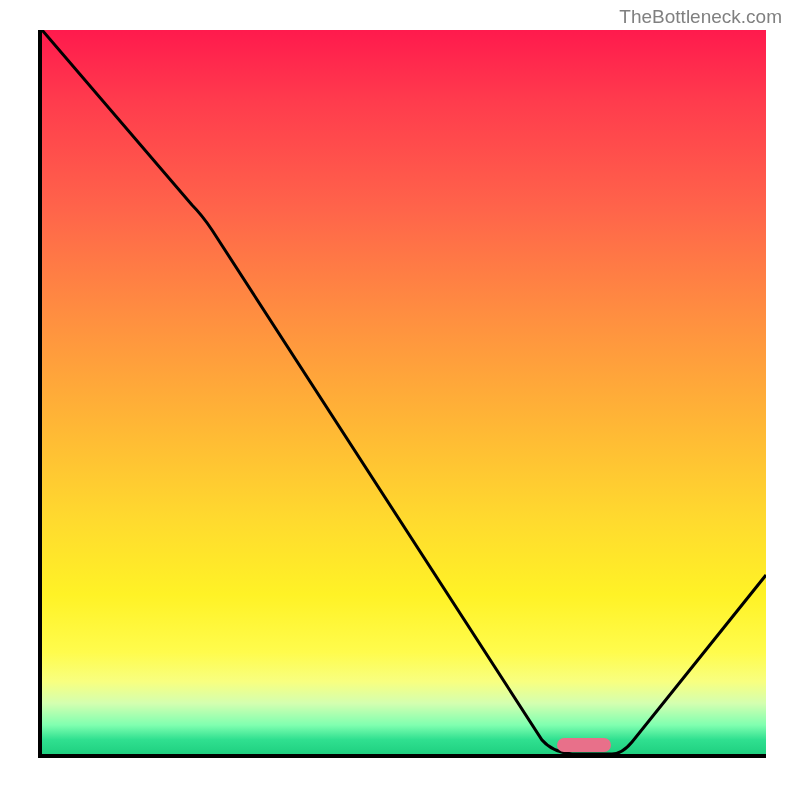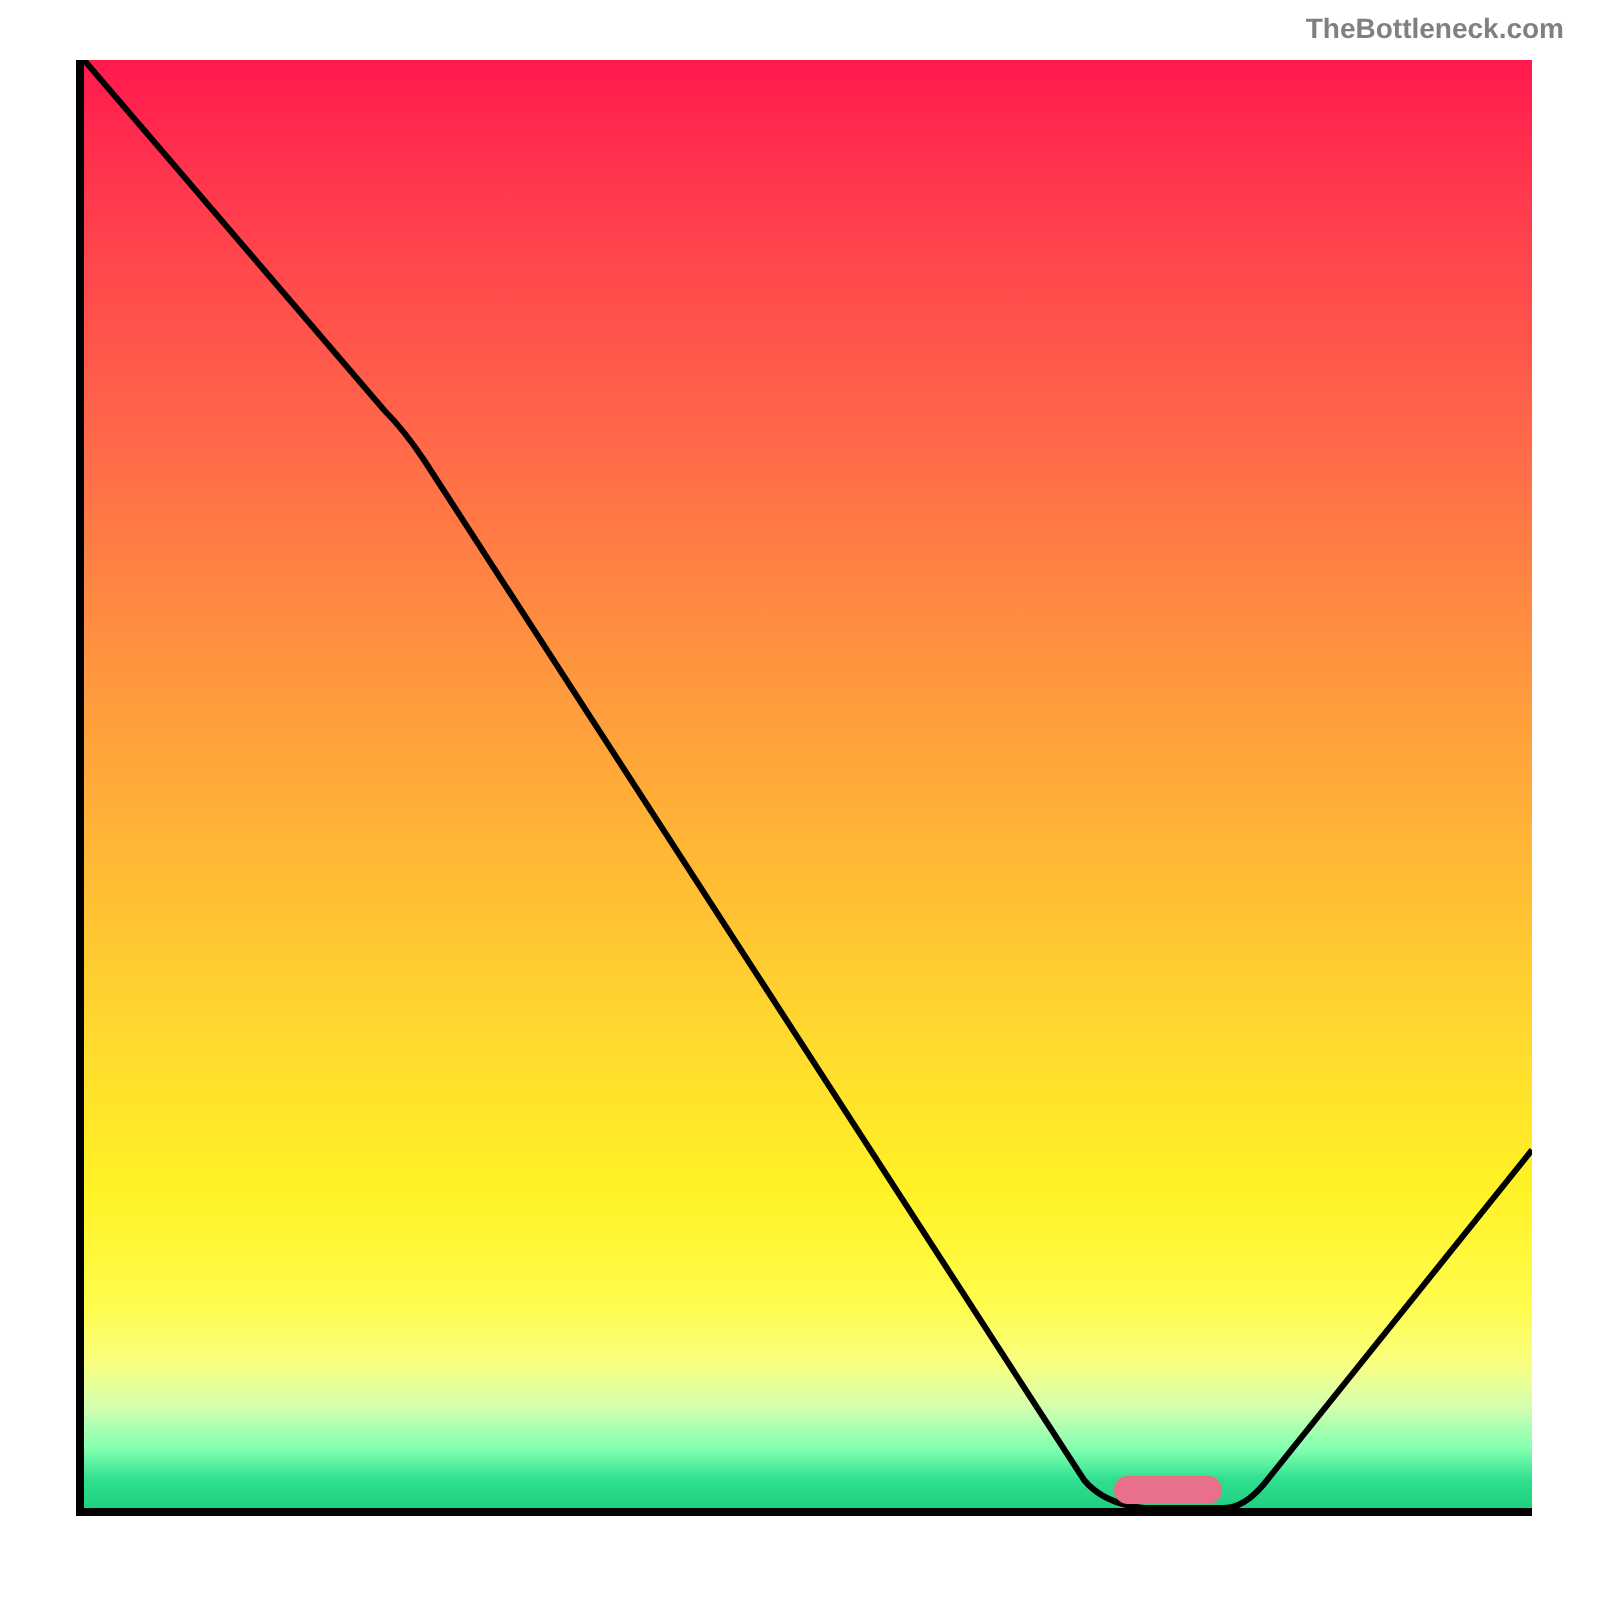--- a/index.html
+++ b/index.html
@@ -14,22 +14,22 @@
     width: 800px;
     height: 800px;
     position: relative;
     background: white;
   }
   .watermark {
     position: absolute;
     top: 6px;
     right: 18px;
     color: #808080;
-    font-size: 14px;
-    font-weight: bold;
+    font-size: 19px;
+    font-weight: normal;
     z-index: 10;
   }
   .plot-area {
     position: absolute;
     left: 38px;
     top: 30px;
     width: 724px;
     height: 724px;
     border-left: 4px solid black;
     border-bottom: 4px solid black;

